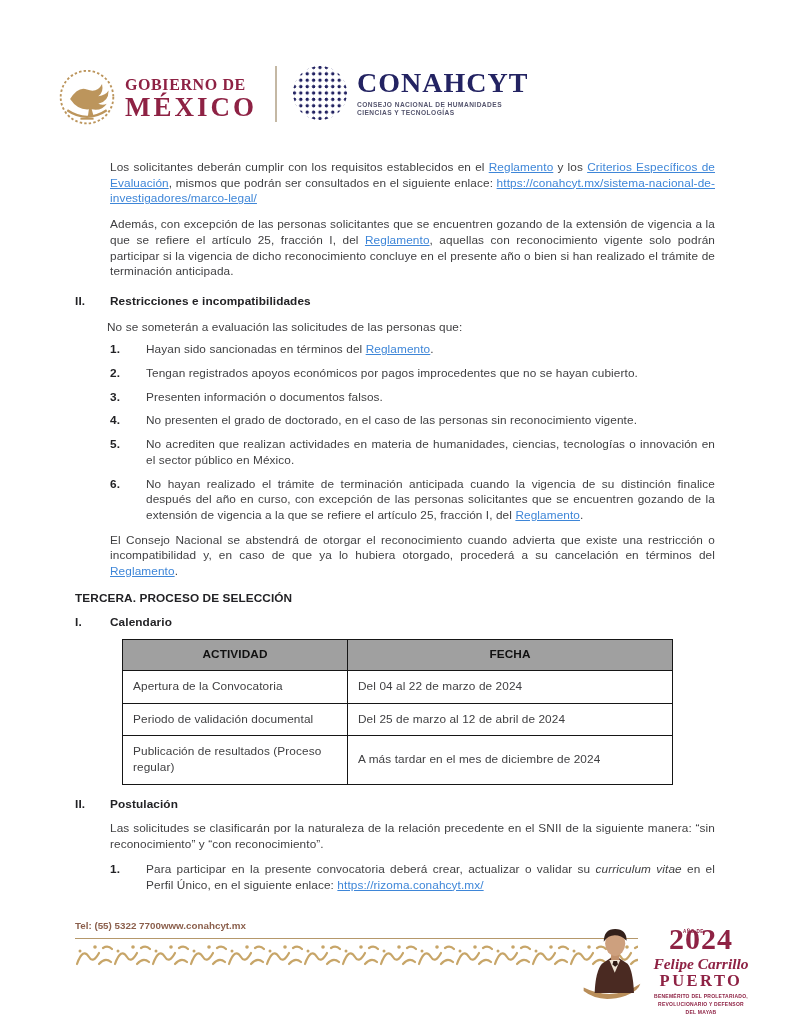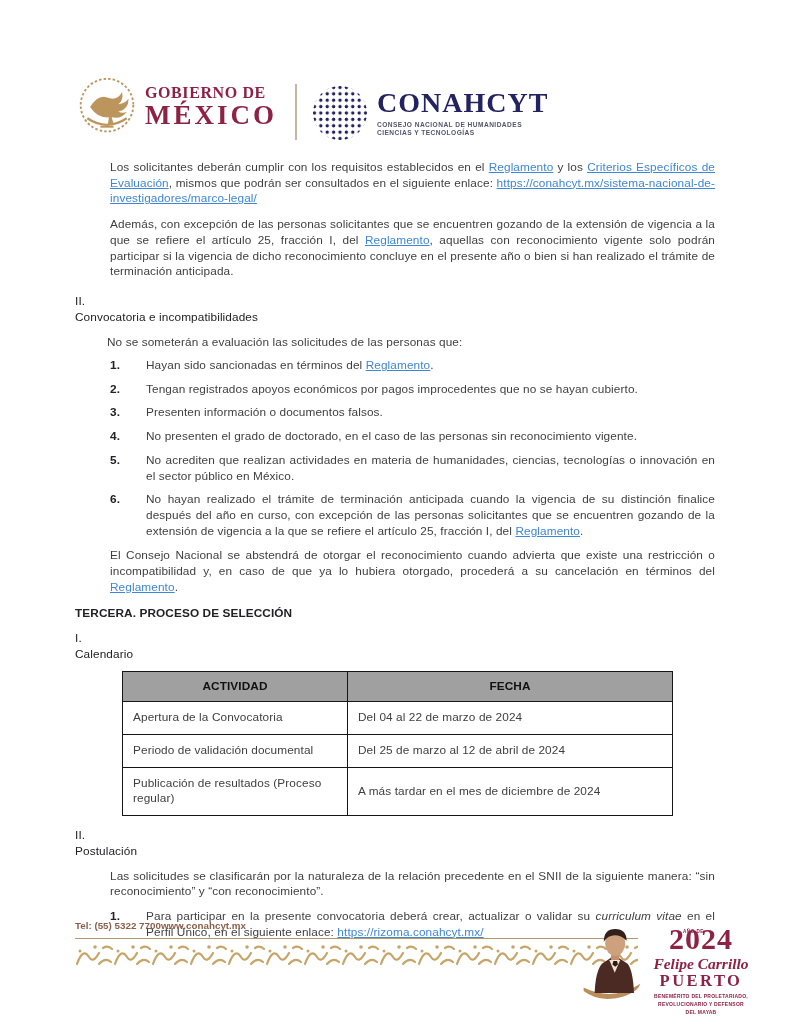--- a/index.html
+++ b/index.html
@@ -4,21 +4,21 @@
 <style>
   * { box-sizing: border-box; margin: 0; padding: 0; }
   html, body { background: #ffffff; }
   .page {
     position: relative; width: 791px; height: 1024px; background: #fff;
     font-family: "Liberation Sans", "DejaVu Sans", sans-serif;
     color: #3F3F41; overflow: hidden; margin: 0 auto;
   }
 
   
-  .header { position: absolute; top: 66px; left: 76px; display: flex; align-items: flex-end; height: 74px; }
+  .header { position: absolute; top: 66px; left: 56px; display: flex; align-items: flex-start; height: 74px; }
   .gob-logo { display: flex; align-items: center; }
   .gob-text { margin-left: 7px; color: #8E2244; font-family: "Liberation Serif", "DejaVu Serif", serif; font-weight: bold; }
   .gob-line1 { font-size: 16px; letter-spacing: 0.6px; line-height: 1.05; }
   .gob-line2 { font-size: 27px; letter-spacing: 3px; line-height: 1; margin-top: 1px; }
   .header-divider { width: 2px; height: 56px; background: #C4B8A4; margin: 0 16px 0 18px; }
   .conahcyt-wrap { display: flex; align-items: center; }
   .dots {
     width: 54px; height: 54px; border-radius: 50%; flex-shrink: 0;
     background-image: radial-gradient(circle, #232362 1.55px, rgba(35,35,98,0) 2px);
     background-size: 6.4px 6.4px; background-position: center;
@@ -27,21 +27,21 @@
   .conahcyt-name { font-family: "Liberation Serif", "DejaVu Serif", serif; font-weight: bold; font-size: 28px; color: #232362; letter-spacing: 1px; line-height: 1; }
   .conahcyt-sub { font-size: 6.6px; font-weight: bold; color: #55556E; letter-spacing: 0.45px; line-height: 1.25; }
   .conahcyt-sub.first { margin-top: 4px; }
 
   
   .content { position: absolute; left: 75px; top: 160px; width: 640px; font-size: 11.8px; line-height: 15.7px; letter-spacing: 0.1px; }
   .para { text-align: justify; }
   .indent { margin-left: 35px; }
   .mb10 { margin-bottom: 10px; } .mb14 { margin-bottom: 14px; } .mb9 { margin-bottom: 9px; }
   .mb8 { margin-bottom: 8px; } .mb7 { margin-bottom: 7px; margin-left: 32px; } .mb11 { margin-bottom: 11px; } .mb12 { margin-bottom: 12px; }
-  .heading-row { display: flex; font-weight: normal; color: #222225; flex-direction: column; }
+  .heading-row { display: flex; font-weight: bold; color: #222225; }
   .numeral { width: 35px; flex-shrink: 0; }
   .heading-top { font-weight: bold; color: #222225; }
   .list-item { display: flex; margin-left: 35px; }
   .li-num { width: 36px; flex-shrink: 0; font-weight: bold; color: #222225; }
   .li-body { flex: 1; text-align: justify; }
   .doc-link { color: #3E86D8; text-decoration: underline; cursor: pointer; }
   .italic { font-style: italic; }
 
   
   .cal-table { border-collapse: collapse; margin-left: 47px; width: 550px; table-layout: fixed; }
@@ -98,21 +98,21 @@
   </header>
 
   <main class="content">
 
     <p class="para indent mb10"><span>Los solicitantes deberán cumplir con los requisitos establecidos en el </span><a href="#" class="doc-link">Reglamento</a><span> y los </span><a href="#" class="doc-link">Criterios Específicos de Evaluación</a><span>, mismos que podrán ser consultados en el siguiente enlace: </span><a href="#" class="doc-link">https://conahcyt.mx/sistema-nacional-de-investigadores/marco-legal/</a></p>
 
     <p class="para indent mb14"><span>Además, con excepción de las personas solicitantes que se encuentren gozando de la extensión de vigencia a la que se refiere el artículo 25, fracción I, del </span><a href="#" class="doc-link">Reglamento</a><span>, aquellas con reconocimiento vigente solo podrán participar si la vigencia de dicho reconocimiento concluye en el presente año o bien si han realizado el trámite de terminación anticipada.</span></p>
 
     <div class="heading-row mb10">
       <span class="numeral">II.</span>
-      <span class="heading-text">Convocatoria e incompatibilidades</span>
+      <span class="heading-text">Restricciones e incompatibilidades</span>
     </div>
 
     <p class="para indent mb7">No se someterán a evaluación las solicitudes de las personas que:</p>
 
     <div class="list-item mb8">
       <span class="li-num">1.</span>
       <span class="li-body"><span>Hayan sido sancionadas en términos del </span><a href="#" class="doc-link">Reglamento</a><span>.</span></span>
     </div>
     <div class="list-item mb8">
       <span class="li-num">2.</span>

